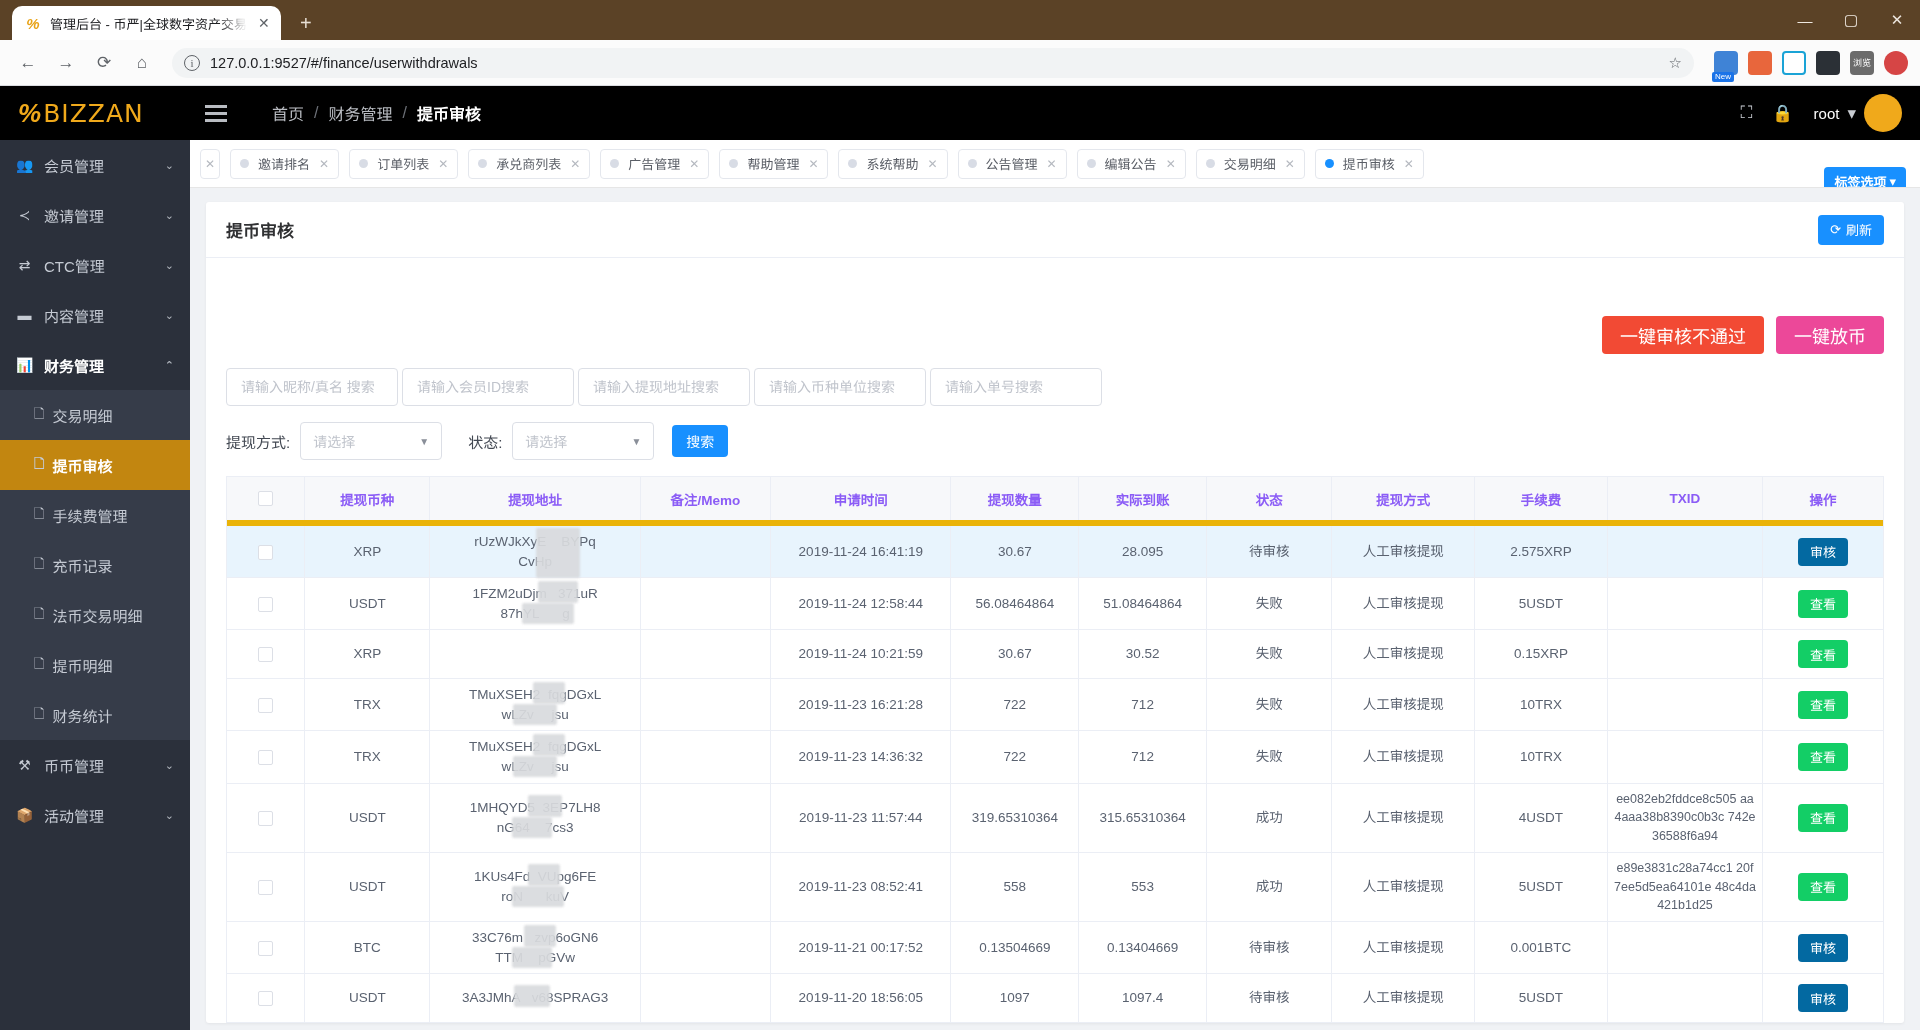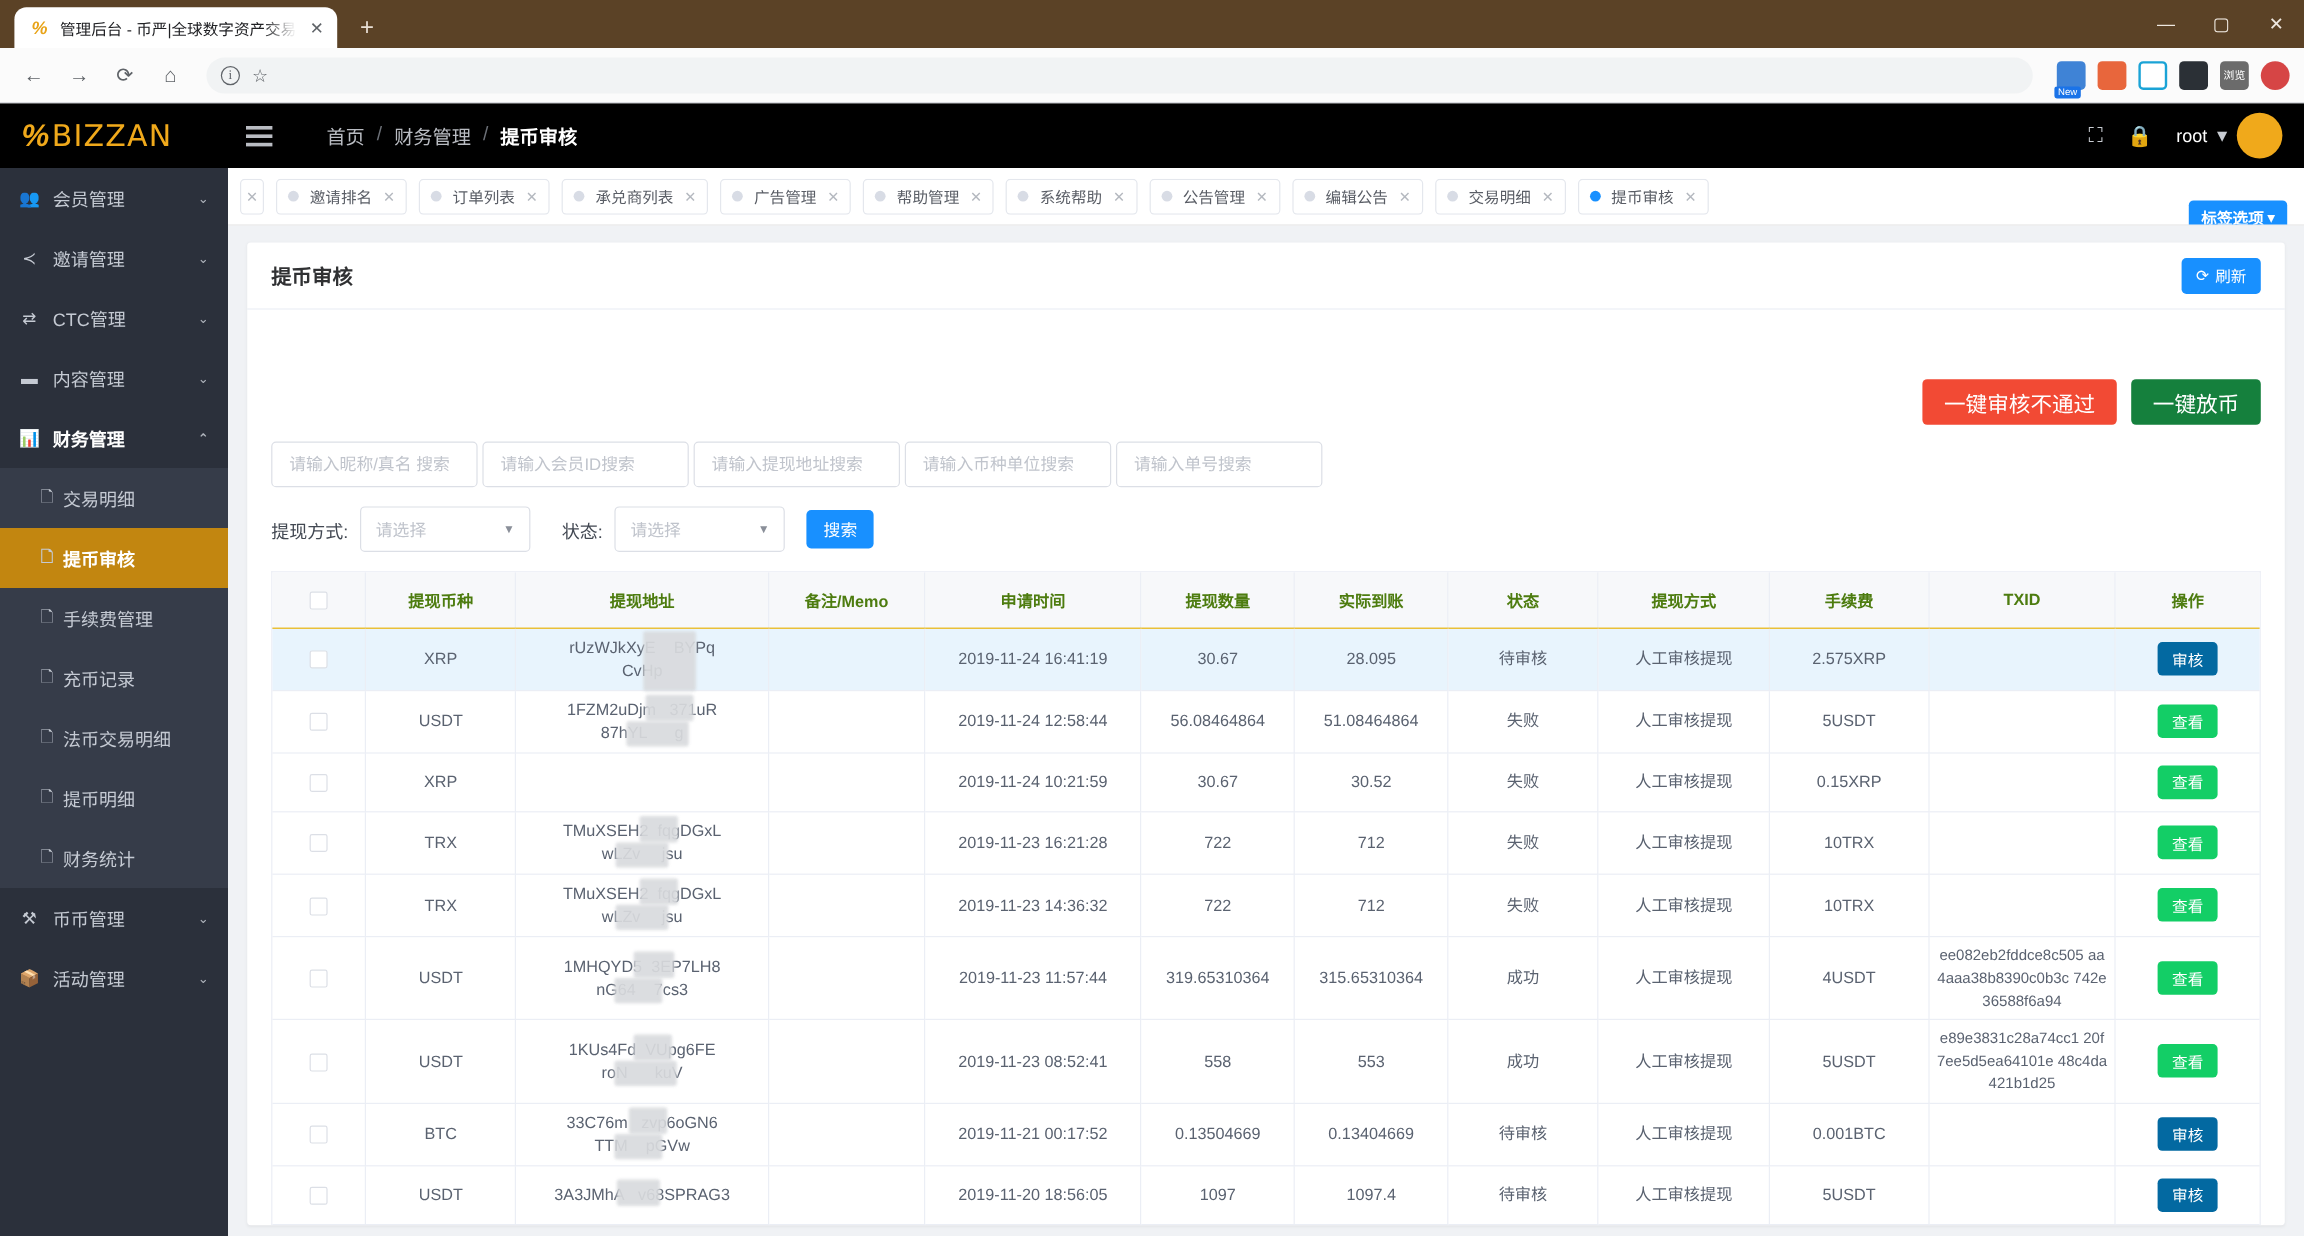--- a/index.html
+++ b/index.html
@@ -155,21 +155,21 @@
     gap: 5px; cursor: pointer; font-family: inherit;
   }
   .card-body { padding: 16px 20px 0 20px; }
 
   .action-row { display: flex; justify-content: flex-end; gap: 12px; padding-bottom: 14px; }
   .btn {
     height: 38px; border: none; border-radius: 4px; color: #fff; font-size: 18px;
     padding: 0 18px; cursor: pointer; font-family: inherit; margin-top: 42px;
   }
   .btn-danger { background: #f24a34; }
-  .btn-success { background: #15803d; }
+  .btn-success { background: #ec4899; }
 
   .filter-row { display: flex; gap: 4px; flex-wrap: wrap; }
   .input {
     width: 172px; height: 38px; border: 1px solid #dcdfe6; border-radius: 4px;
     padding: 0 14px; font-size: 14px; color: #606266; font-family: inherit; background: #fff;
     outline: none;
   }
   .input::placeholder { color: #c0c4cc; }
   .select-row { display: flex; align-items: center; gap: 10px; margin-top: 16px; padding-bottom: 16px; }
   .select-label { font-size: 15px; color: #424852; }
@@ -181,22 +181,22 @@
   .select .caret { color: #8a8f99; font-size: 10px; }
   .search-btn {
     height: 32px; background: #1890ff; color: #fff; border: none; border-radius: 4px;
     padding: 0 14px; font-size: 14px; cursor: pointer; margin-left: 8px; font-family: inherit;
   }
 
   
   .tbl-wrap { border: 1px solid #ebeef5; border-bottom: none; }
   table { width: 100%; border-collapse: collapse; table-layout: fixed; }
   th {
-    background: #f7f8fa; color: #4d7c0f; font-weight: bold; font-size: 13.5px;
-    height: 46px; border-bottom: 1px solid #eab308; border-right: 1px solid #ebeef5;
+    background: #f7f8fa; color: #8b5cf6; font-weight: bold; font-size: 13.5px;
+    height: 46px; border-bottom: 6px solid #eab308; border-right: 1px solid #ebeef5;
     text-align: center; padding: 0 4px;
   }
   td {
     height: 49px; border-bottom: 1px solid #ebeef5; border-right: 1px solid #ebeef5;
     text-align: center; font-size: 13.5px; color: #5a6270; padding: 6px 6px;
     word-break: break-all; line-height: 1.45;
   }
   th:last-child, td:last-child { border-right: none; }
   tr.hl td { background: #e8f4fd; }
   .chk {
@@ -237,20 +237,21 @@
     </div>
   </div>
 
   <div class="toolbar">
     <div class="navbtn">←</div>
     <div class="navbtn">→</div>
     <div class="navbtn">⟳</div>
     <div class="navbtn">⌂</div>
     <div class="omnibox">
       <span class="info-ic">i</span>
+      <span class="url">127.0.0.1:9527/#/finance/userwithdrawals</span>
       <span class="star">☆</span>
     </div>
     <div class="ext-icons">
       <div class="ext" style="background:#3f83d6">
         <span class="ext-badge">New</span>
       </div>
       <div class="ext" style="background:#e8663c"></div>
       <div class="ext" style="background:#fff;border:2px solid #1aa3d6"></div>
       <div class="ext" style="background:#2b3036"></div>
       <div class="ext" style="background:#6b6b6b;font-size:9px">浏览</div>

